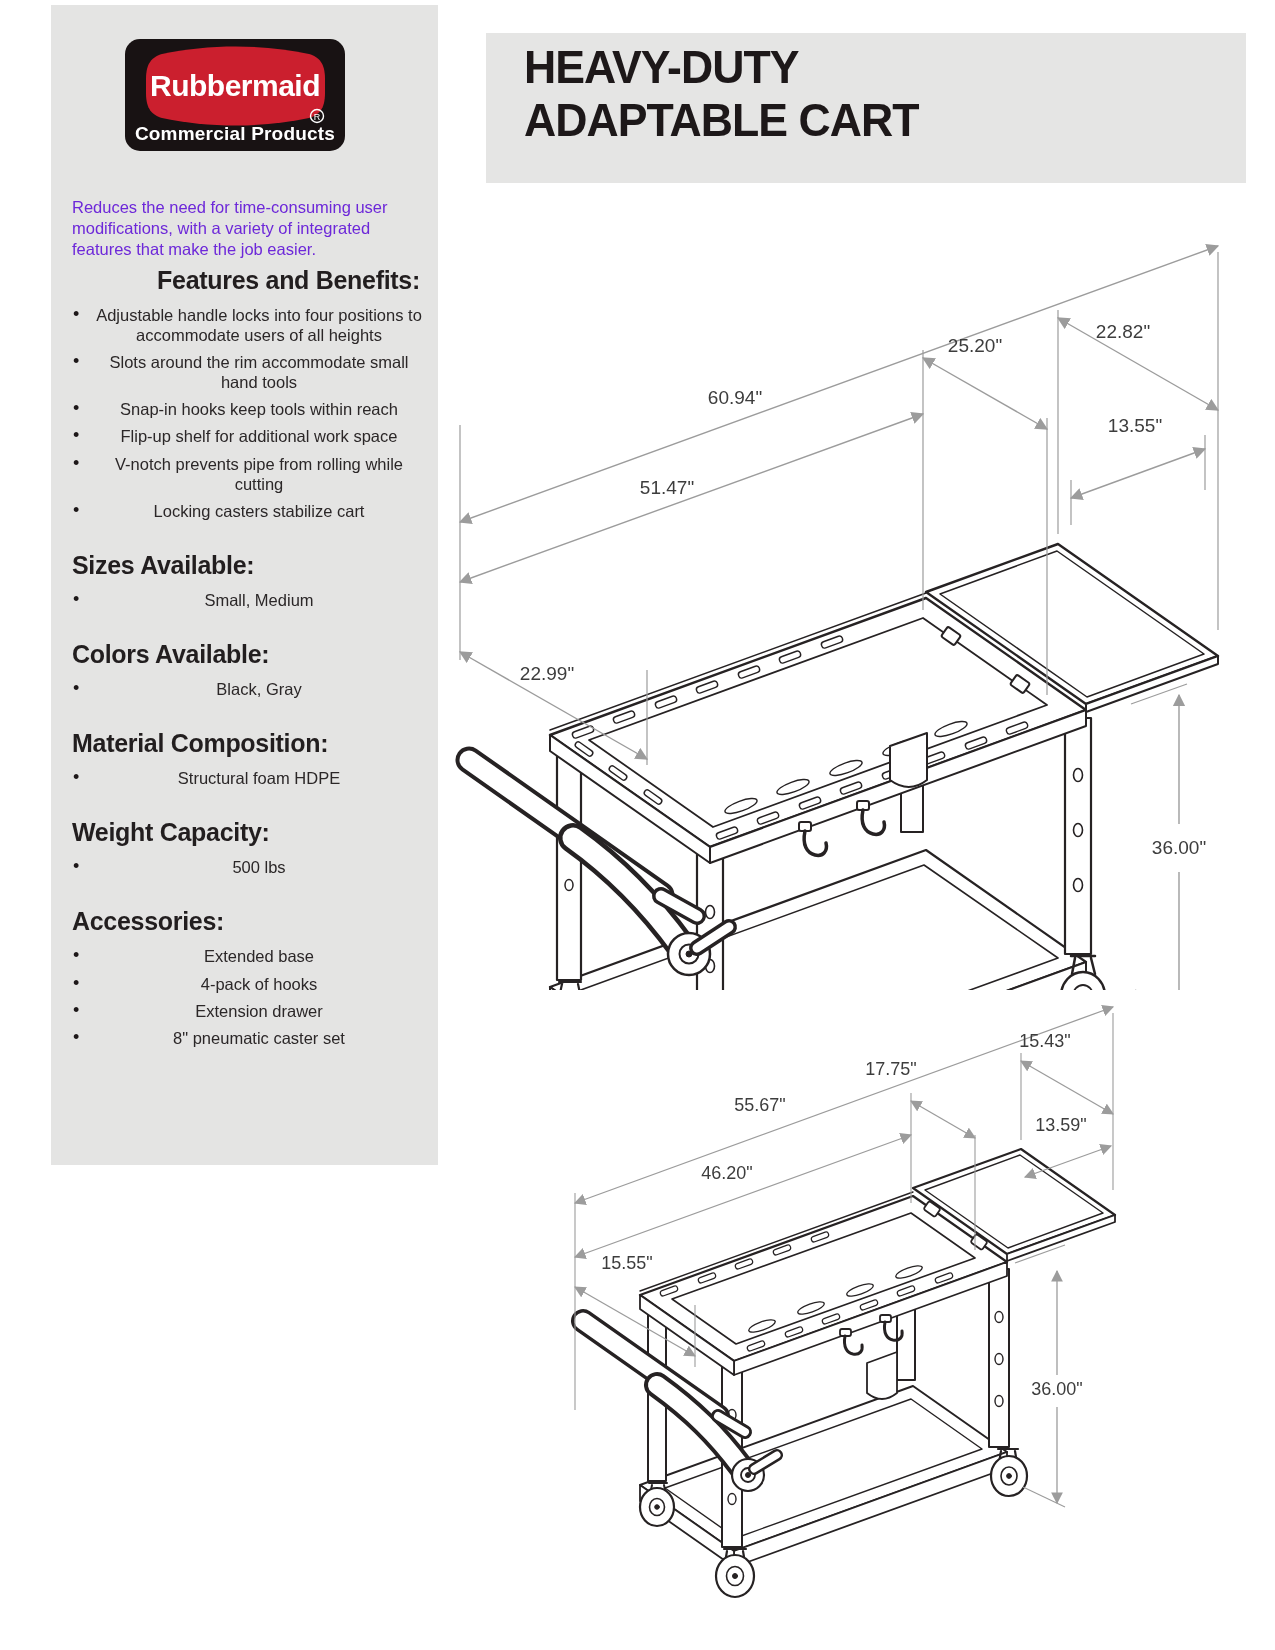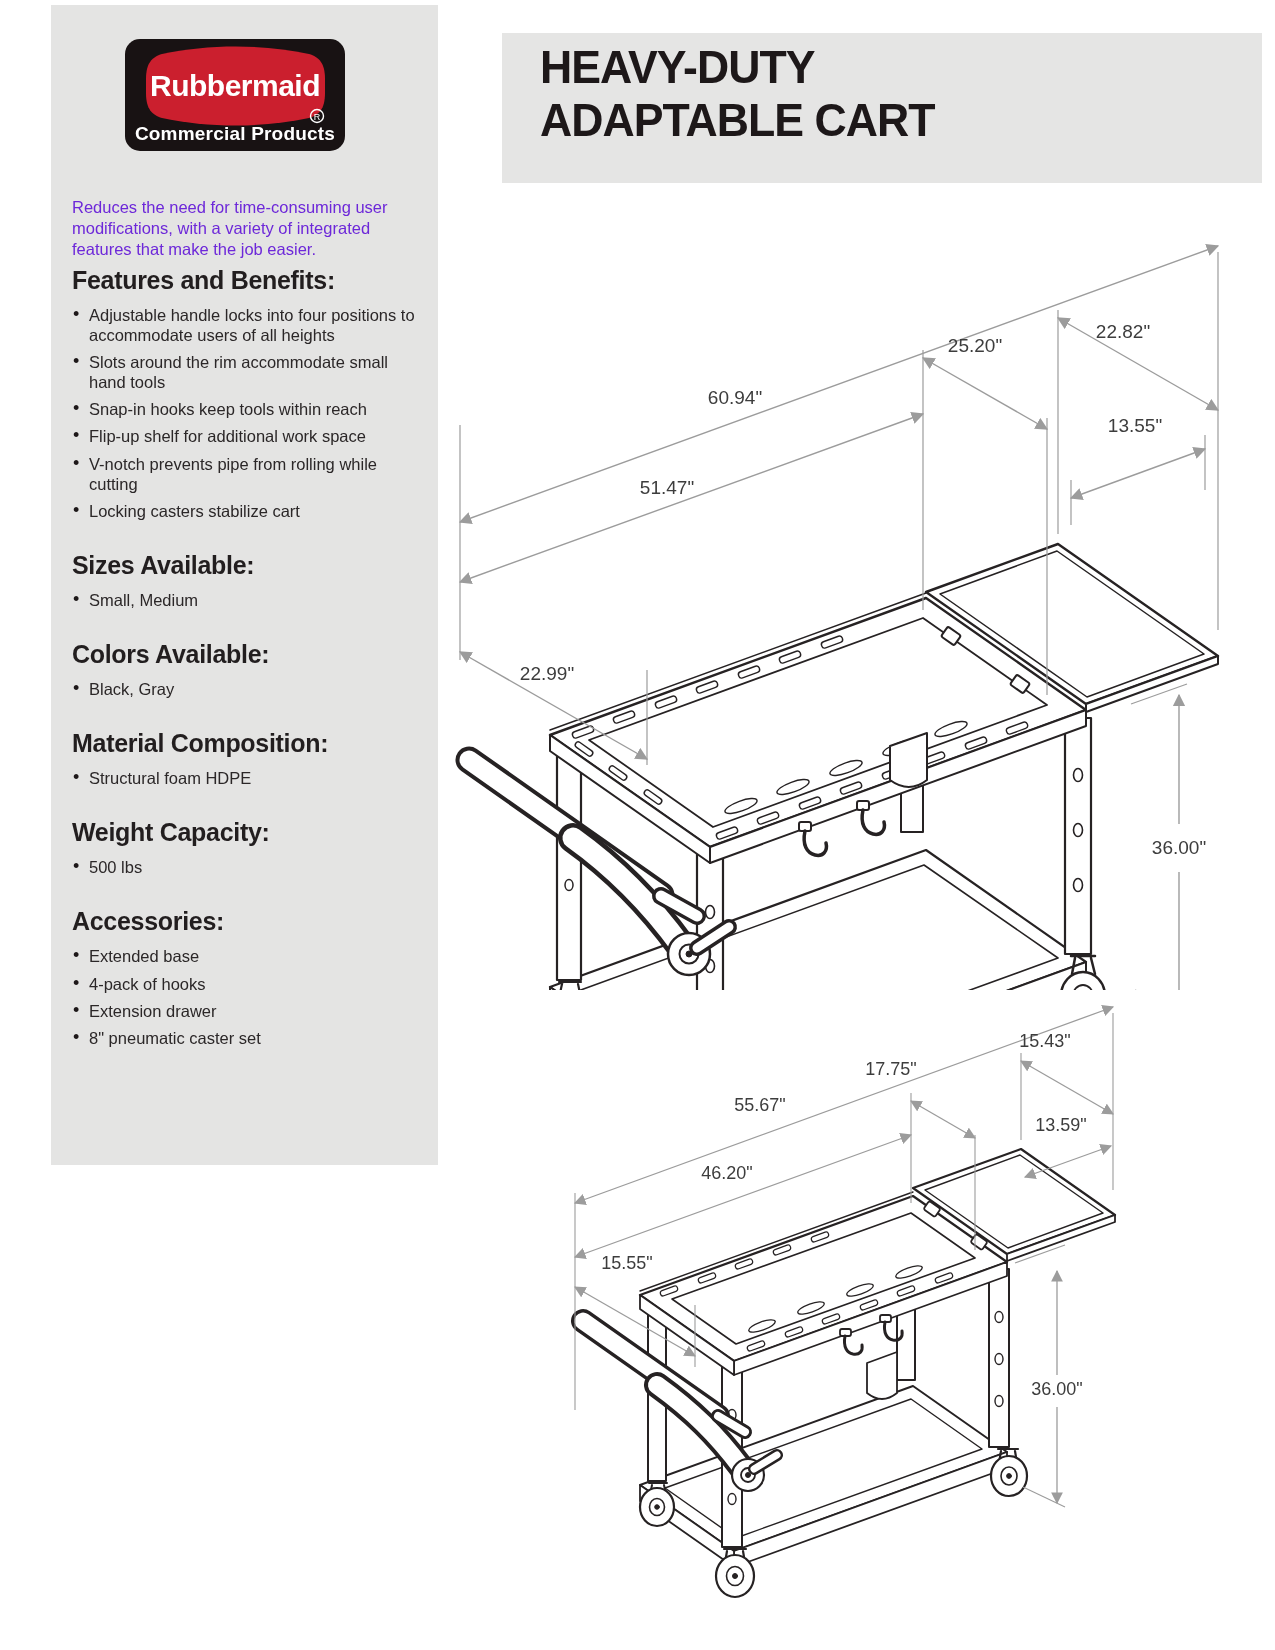--- a/index.html
+++ b/index.html
@@ -12,30 +12,30 @@
     background:#e4e4e3;
     margin-left:15px;
   }
   .logo{position:absolute;left:72px;top:28px;width:226px;height:124px;}
   .sidebar-content{position:absolute;left:21px;top:192px;width:348px;}
   .intro{font-size:16.5px;line-height:1.27;margin:0;color:#6d28d9;}
   .sidebar h2{
     font-size:25px;font-weight:bold;color:#221e1f;margin:30px 0 10px 0;
     letter-spacing:-0.3px;
   }
-  .sidebar h2.mt-sm{margin-top:6px;}
+  .sidebar h2.mt-sm{margin-top:6px;text-align:right;}
   .sidebar ul{list-style:none;margin:0;padding:0;}
   .sidebar li{
     position:relative;padding-left:17px;font-size:16.5px;line-height:1.22;
-    margin-bottom:7px;width:340px;
+    margin-bottom:7px;width:340px;text-align:center;
   }
   .sidebar li::before{content:"\2022";position:absolute;left:1px;top:-1px;font-size:18px;color:#1d1819;}
   .title-accent{position:absolute;left:504px;top:36px;width:10px;height:145px;background:#cf2731;}
   .title-box{
-    position:absolute;left:502px;top:33px;width:760px;height:150px;background:#e5e5e4;
+    position:absolute;left:486px;top:33px;width:760px;height:150px;background:#e5e5e4;
     box-sizing:border-box;padding:8px 12px 0 38px;
   }
   .title-box h1{
     margin:0;font-size:46px;line-height:1.15;font-weight:bold;color:#1d1819;
     letter-spacing:-1px;transform:scaleX(.97);transform-origin:left top;
   }
   .drawing-1{position:absolute;left:435px;top:190px;width:820px;height:800px;}
   .drawing-2{position:absolute;left:545px;top:935px;width:575px;height:665px;}
   svg text.dim{font-size:19px;fill:#3d3d3d;}
   .drawing-2 svg text.dim{font-size:18px;}

